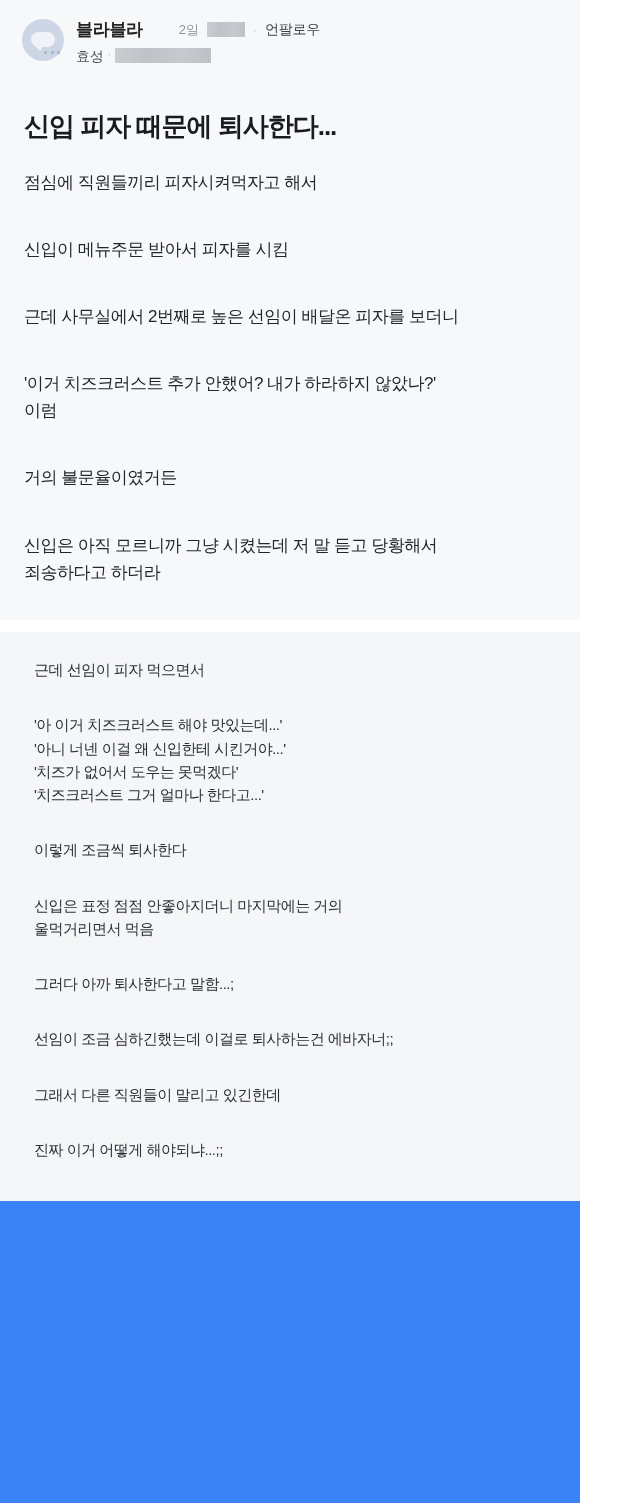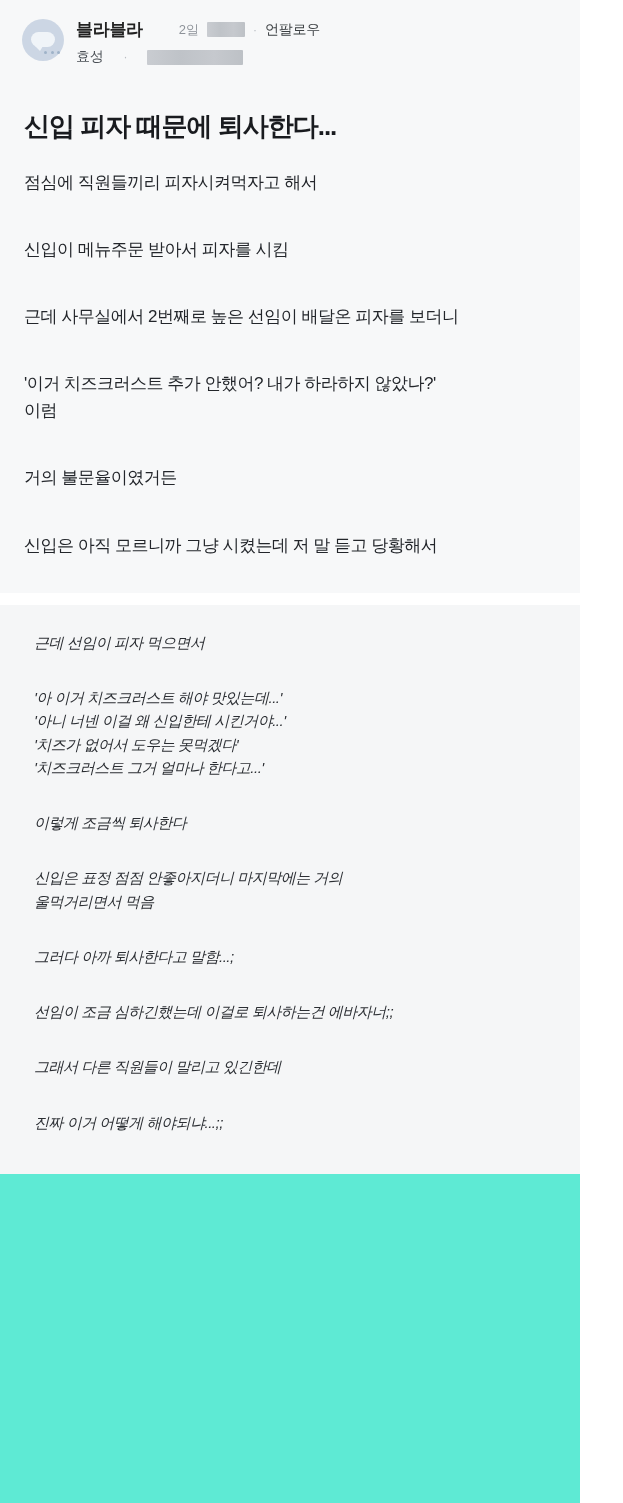--- a/index.html
+++ b/index.html
@@ -11,21 +11,21 @@
     width: 623px;
     min-height: 1503px;
     font-family: "Liberation Sans", sans-serif;
     color: #222222;
     -webkit-font-smoothing: antialiased;
   }
   .page {
     width: 580px;
     min-height: 1503px;
     position: relative;
-    background: #5eead4;
+    background: #3b82f6;
     box-sizing: border-box;
   }
 
   
   .post-card {
     background: #f7f8f9;
     padding: 14px 22px 34px 22px;
     box-sizing: border-box;
   }
 
@@ -107,22 +107,22 @@
     color: #b9bdc2;
     line-height: 1;
   }
   .unfollow {
     font-size: 14px;
     color: #3c4043;
     letter-spacing: -0.3px;
   }
   .line-two {
     display: flex;
-    align-items: center;
-    gap: 20px;
+    align-items: flex-start;
+    gap: 4px;
   }
   .board {
     font-size: 14px;
     color: #4a4f55;
     letter-spacing: -0.3px;
   }
   .blur-box {
     display: inline-block;
     height: 15px;
     background: linear-gradient(90deg, #c9ccd1 0%, #bfc3c8 35%, #c6c9ce 70%, #bdc1c6 100%);
@@ -168,21 +168,20 @@
     line-height: 1.55;
     color: #2b2e33;
     letter-spacing: -0.5px;
     margin: 0 0 32px 0;
   }
   .quote-card p:last-child {
     margin-bottom: 0;
   }
   .quote-card p span {
     display: block;
-    font-style: italic;
   }
 </style>
 </head>
 <body>
 
 <div class="page">
 
   <div class="post-card">
 
     <div class="post-header">
@@ -226,20 +225,21 @@
       </p>
       <p>
         <span style="display:block">'이거 치즈크러스트 추가 안했어? 내가 하라하지 않았나?'</span>
         <span style="display:block">이럼</span>
       </p>
       <p>
         <span style="display:block">거의 불문율이였거든</span>
       </p>
       <p>
         <span style="display:block">신입은 아직 모르니까 그냥 시켰는데 저 말 듣고 당황해서</span>
+        <span style="display:block">죄송하다고 하더라</span>
       </p>
     </div>
   </div>
 
   <div class="gap"></div>
 
   <div class="quote-card">
     <p>
       <span>근데 선임이 피자 먹으면서</span>
     </p>

